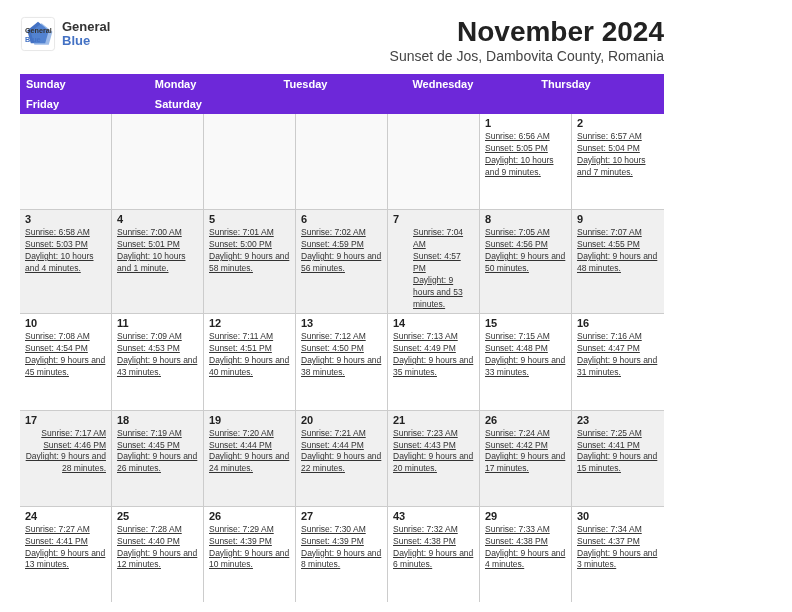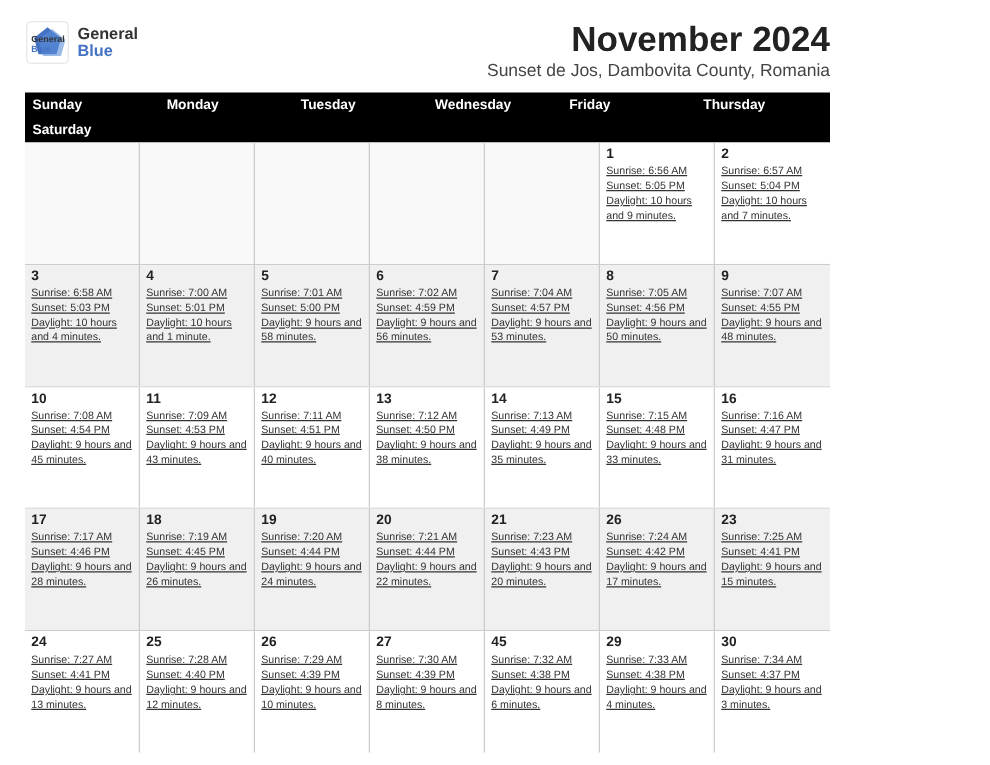--- a/index.html
+++ b/index.html
@@ -54,22 +54,22 @@
       font-weight: normal;
       color: #444;
     }
     .calendar {
       flex: 1;
       display: flex;
       flex-direction: column;
     }
     .cal-header {
       display: grid;
-      grid-template-columns: repeat(6, 1fr);
-      background: #000000;
+      grid-template-columns: repeat(5, 1fr);
+      background: #6d28d9;
     }
     .cal-header div {
       color: #fff;
       font-size: 11px;
       font-weight: bold;
       padding: 4px 6px;
       text-align: left;
     }
     .cal-body {
       flex: 1;
@@ -131,22 +131,22 @@
       <h2>Sunset de Jos, Dambovita County, Romania</h2>
     </div>
   </div>
 
   <div class="calendar">
     <div class="cal-header" id="cal-header">
         <div>Sunday</div>
         <div>Monday</div>
         <div>Tuesday</div>
         <div>Wednesday</div>
+        <div>Thursday</div>
         <div>Friday</div>
-        <div>Thursday</div>
         <div>Saturday</div>
       </div>
     <div class="cal-body" id="cal-body">
         <div class="cal-row">
           <div class="cal-cell empty"></div>
           <div class="cal-cell empty"></div>
           <div class="cal-cell empty"></div>
           <div class="cal-cell empty"></div>
           <div class="cal-cell empty"></div>
           <div class="cal-cell">
@@ -182,21 +182,21 @@
 Daylight: 9 hours and 58 minutes.</div>
           </div>
           <div class="cal-cell shaded">
             <div class="day-num">6</div>
             <div class="day-info" style="white-space: pre-line;">Sunrise: 7:02 AM
 Sunset: 4:59 PM
 Daylight: 9 hours and 56 minutes.</div>
           </div>
           <div class="cal-cell shaded">
             <div class="day-num">7</div>
-            <div class="day-info" style="white-space: pre-line;">Sunrise: 7:04 AM
+            <div class="day-info" style="white-space: pre-line; margin-left: 20px;">Sunrise: 7:04 AM
 Sunset: 4:57 PM
 Daylight: 9 hours and 53 minutes.</div>
           </div>
           <div class="cal-cell shaded">
             <div class="day-num">8</div>
             <div class="day-info" style="white-space: pre-line;">Sunrise: 7:05 AM
 Sunset: 4:56 PM
 Daylight: 9 hours and 50 minutes.</div>
           </div>
           <div class="cal-cell shaded">
@@ -246,21 +246,21 @@
           <div class="cal-cell">
             <div class="day-num">16</div>
             <div class="day-info" style="white-space: pre-line;">Sunrise: 7:16 AM
 Sunset: 4:47 PM
 Daylight: 9 hours and 31 minutes.</div>
           </div>
         </div>
         <div class="cal-row">
           <div class="cal-cell shaded">
             <div class="day-num">17</div>
-            <div class="day-info" style="white-space: pre-line;">Sunrise: 7:17 AM
+            <div class="day-info" style="white-space: pre-line; text-align: right;">Sunrise: 7:17 AM
 Sunset: 4:46 PM
 Daylight: 9 hours and 28 minutes.</div>
           </div>
           <div class="cal-cell shaded">
             <div class="day-num">18</div>
             <div class="day-info" style="white-space: pre-line;">Sunrise: 7:19 AM
 Sunset: 4:45 PM
 Daylight: 9 hours and 26 minutes.</div>
           </div>
           <div class="cal-cell shaded">
@@ -313,21 +313,21 @@
 Sunset: 4:39 PM
 Daylight: 9 hours and 10 minutes.</div>
           </div>
           <div class="cal-cell">
             <div class="day-num">27</div>
             <div class="day-info" style="white-space: pre-line;">Sunrise: 7:30 AM
 Sunset: 4:39 PM
 Daylight: 9 hours and 8 minutes.</div>
           </div>
           <div class="cal-cell">
-            <div class="day-num">45</div>
+            <div class="day-num">43</div>
             <div class="day-info" style="white-space: pre-line;">Sunrise: 7:32 AM
 Sunset: 4:38 PM
 Daylight: 9 hours and 6 minutes.</div>
           </div>
           <div class="cal-cell">
             <div class="day-num">29</div>
             <div class="day-info" style="white-space: pre-line;">Sunrise: 7:33 AM
 Sunset: 4:38 PM
 Daylight: 9 hours and 4 minutes.</div>
           </div>

